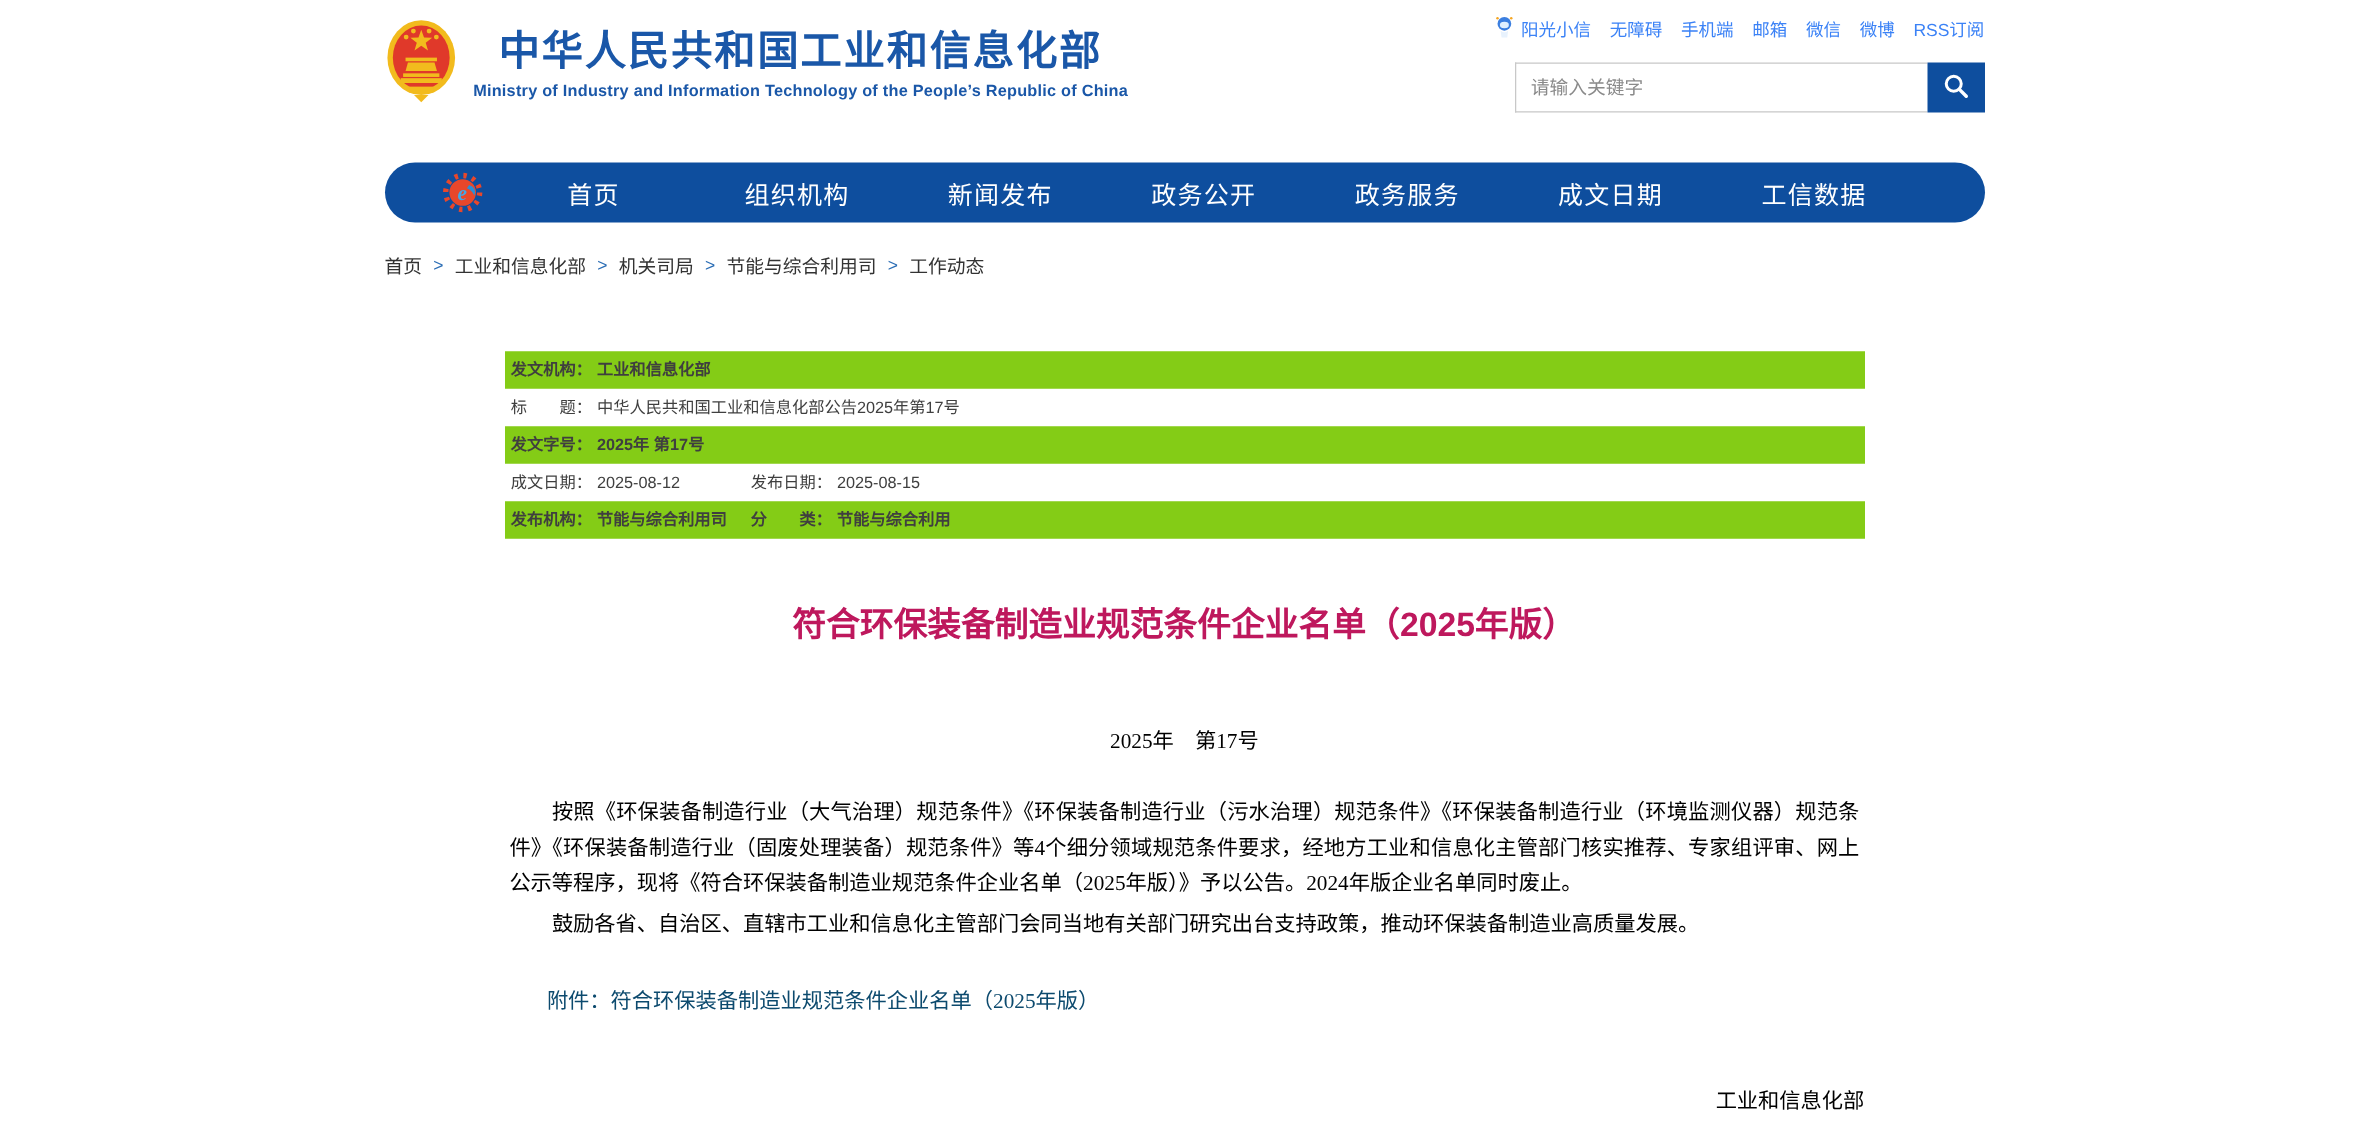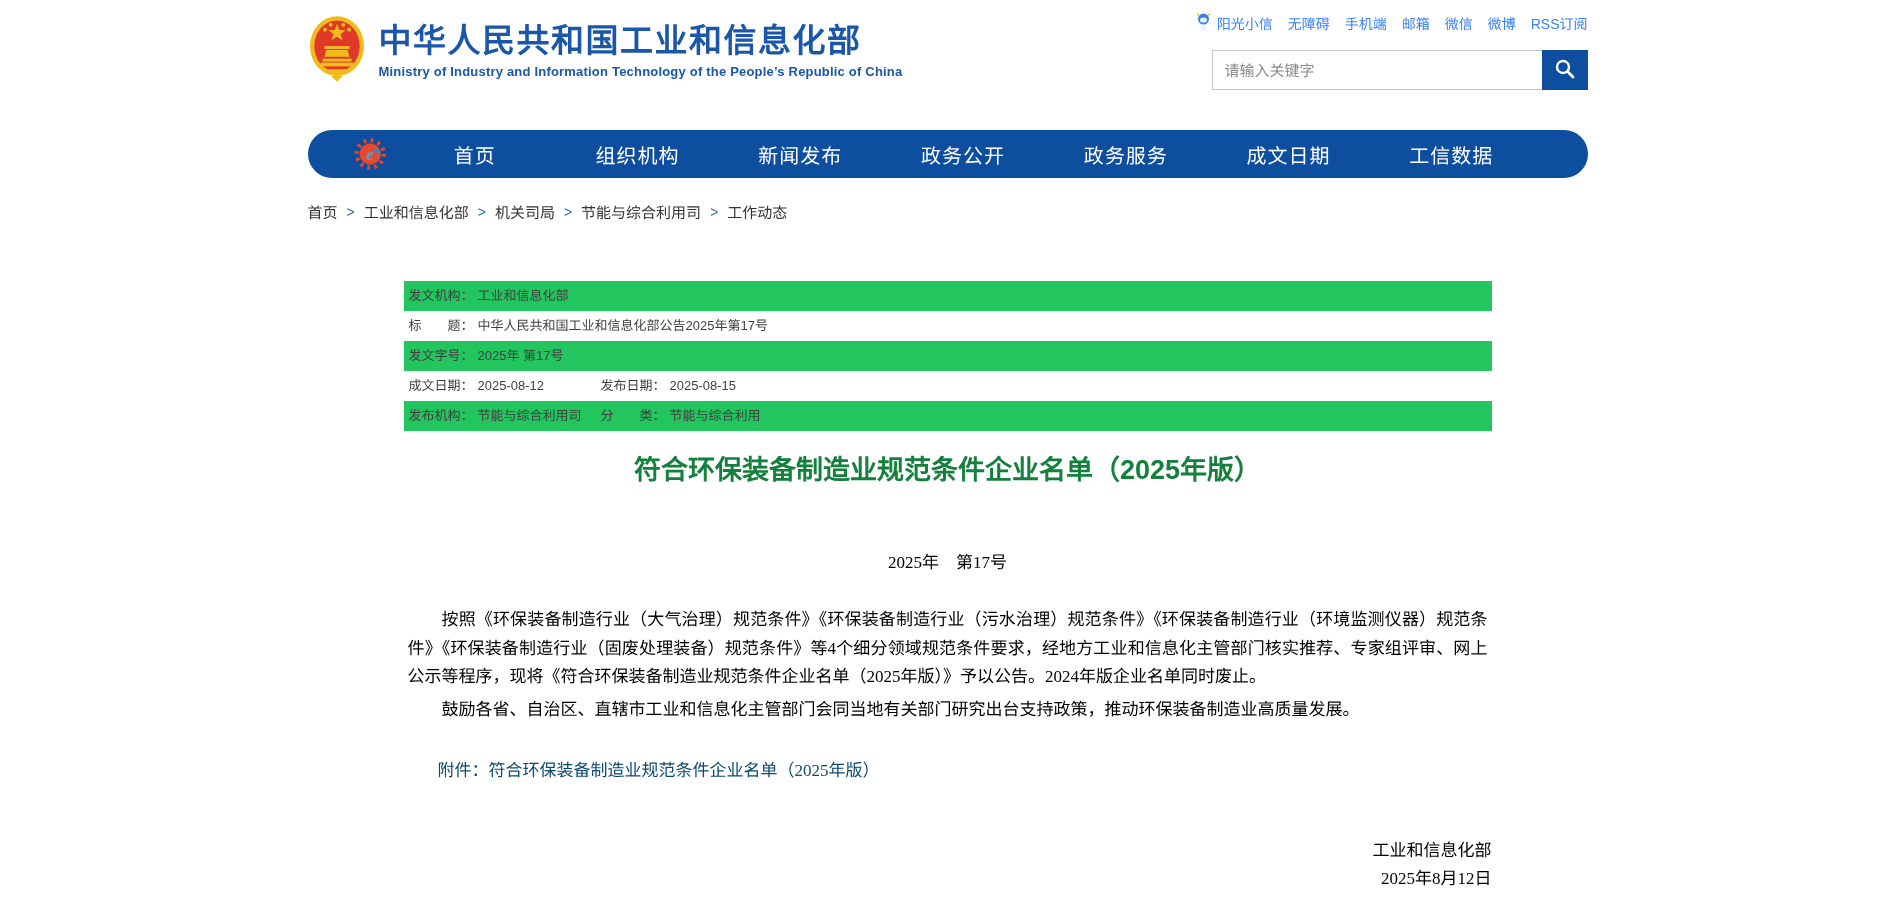--- a/index.html
+++ b/index.html
@@ -2,21 +2,21 @@
 <html lang="zh-CN"><head>
 <meta charset="utf-8">
 <style>
   html,body{margin:0;padding:0;background:#fff;}
   body{font-family:"Liberation Sans","DejaVu Sans",sans-serif;}
   .page{width:1895px;height:899px;background:#fff;overflow:hidden;position:relative;}
   .content{width:1280px;margin:0 auto;}
 
   
   .site-header{display:flex;justify-content:space-between;align-items:flex-start;padding-top:10px;height:100px;}
-  .brand{display:flex;align-items:center;gap:13px;padding-top:4px;text-decoration:none;}
+  .brand{display:flex;align-items:center;gap:13px;padding-top:4px;text-decoration:none;text-align:center;}
   .brand-text .cn{font-size:33px;font-weight:bold;color:#1a57a8;letter-spacing:1.5px;line-height:1.1;}
   .brand-text .en{font-size:13px;font-weight:bold;color:#1a57a8;margin-top:5px;letter-spacing:.2px;}
 
   .header-right{width:402px;display:flex;flex-direction:column;align-items:flex-end;}
   .utility{display:flex;align-items:center;gap:15px;font-size:14px;color:#222;margin-top:2px;white-space:nowrap;}
   .utility .ulink{color:#3b82f6;cursor:pointer;}
   .utility .with-icon{display:flex;align-items:center;gap:5px;}
   .search-row{display:flex;margin-top:16px;width:376px;height:40px;box-sizing:border-box;}
   .search-input{flex:1;border:1px solid #c8c8c8;border-right:none;padding:0 12px;font-size:15px;color:#555;outline:none;min-width:0;}
   .search-input::placeholder{color:#8a8a8a;}
@@ -30,27 +30,27 @@
 
   
   .breadcrumb{margin-top:23px;font-size:15px;color:#333;display:flex;align-items:center;}
   .crumb{color:#333;cursor:pointer;}
   .crumb-sep{color:#2a6db5;margin:0 9px;font-size:14px;}
 
   
   .doc{width:1088px;margin:0 auto;}
   .meta-table{margin-top:59px;}
   .meta-row{display:flex;height:30px;line-height:30px;font-size:13px;color:#3f3f3f;padding-left:5px;box-sizing:border-box;}
-  .meta-row.odd{background:#22c55e;}
+  .meta-row.odd{background:#84cc16;font-weight:bold;}
   .meta-cell{display:flex;}
   .meta-cell.w{width:192px;}
   .meta-label{margin-right:4px;white-space:pre;}
   .meta-value{white-space:pre;}
 
-  .doc-title{margin-top:20px;text-align:center;font-size:27px;font-weight:bold;color:#15803d;line-height:38px;}
+  .doc-title{margin-top:50px;text-align:center;font-size:27px;font-weight:bold;color:#be185d;line-height:38px;}
   .doc-number{margin-top:59px;text-align:center;font-size:17px;color:#000;font-family:"Liberation Serif","DejaVu Serif",serif;}
   .doc-body{margin-top:33px;font-size:17px;line-height:28.5px;color:#000;text-align:justify;font-family:"Liberation Serif","DejaVu Serif",serif;}
   .doc-body p{margin:4px;text-indent:2em;}
   .attachment{margin-top:32px;font-size:17px;color:#0c4a6e;text-indent:2em;font-family:"Liberation Serif","DejaVu Serif",serif;}
   .signature-block{margin-top:56px;text-align:right;font-size:17px;color:#000;line-height:28px;font-family:"Liberation Serif","DejaVu Serif",serif;}
 </style>
 </head>
 <body>
 
 <div class="page">

